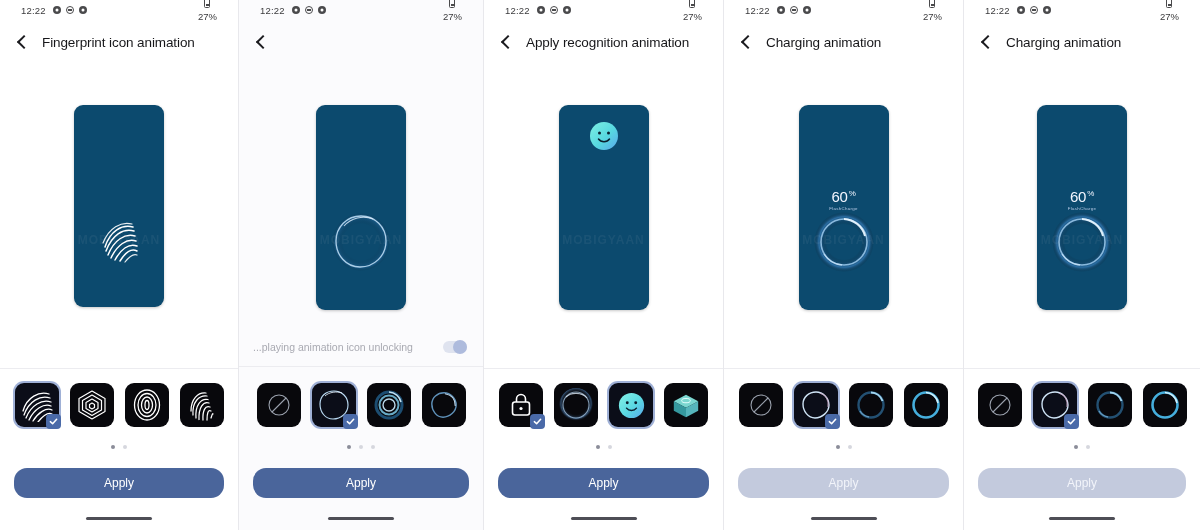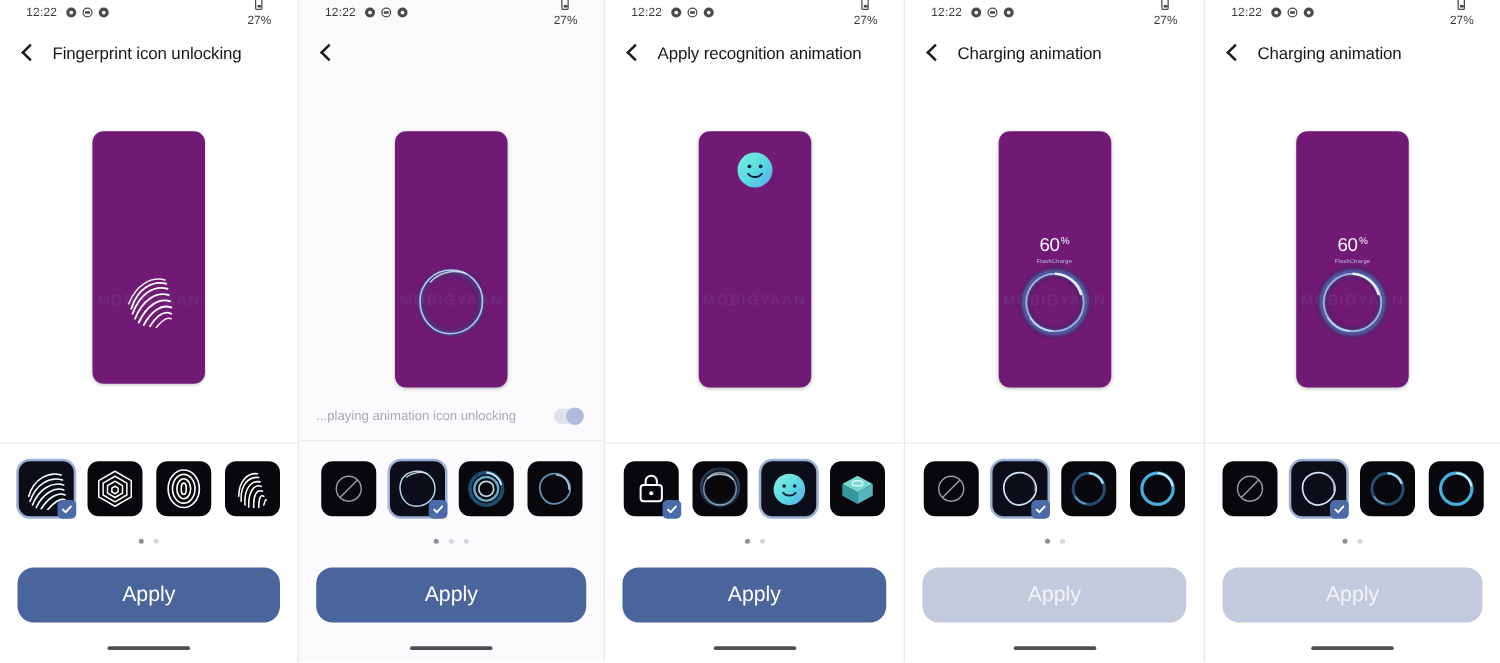--- a/index.html
+++ b/index.html
@@ -102,21 +102,21 @@
   .stage {
     flex: 1 1 auto;
     position: relative;
     display: flex;
     align-items: flex-start;
     justify-content: center;
     padding-top: 41px;
   }
   .phone {
     width: 90px; height: 202px;
-    background: #701a75;
+    background: #0c4a6e;
     border-radius: 9px;
     position: relative;
     overflow: hidden;
     box-shadow: 0 1px 3px rgba(0,0,0,.22);
   }
   .phone.tall { height: 205px; }
   .watermark {
     position: absolute; left: 0; right: 0; top: 128px;
     text-align: center;
     font-size: 12px; font-weight: 700;
@@ -217,26 +217,26 @@
   .dots {
     display: flex; justify-content: center; gap: 8px;
     margin-top: 18px;
   }
   .dot { width: 4px; height: 4px; border-radius: 50%; background: #d6d7de; }
   .dot.active { background: #8b8d99; }
 
   
   .apply-wrap { flex: none; padding: 0 14px; margin-top: 19px; }
   .apply-btn {
-    width: 100%; height: 44px;
+    width: 100%; height: 30px;
     border-radius: 13px;
     border: none;
     background: #4a659b;
     color: #ffffff;
-    font-size: 17px;
+    font-size: 12px;
     font-family: "Liberation Sans", sans-serif;
     cursor: pointer;
     display: flex; align-items: center; justify-content: center;
   }
   .apply-btn.disabled {
     background: #c3cadd;
     color: #f2f4fa;
     cursor: default;
   }
   .nav-bar {
@@ -262,21 +262,21 @@
         <span class="sb-ic ic-gear"></span>
       </span>
       <span class="sb-right">
         <span class="batt"></span>
         <span class="batt-pct">27%</span>
       </span>
     </div>
 
     <div class="titlebar">
       <span class="back-chevron"></span>
-      <span class="title-text">Fingerprint icon unlocking</span>
+      <span class="title-text">Fingerprint icon animation</span>
     </div>
 
     <div class="stage">
       <div class="phone">
         <div class="art swirl">
           <svg width="46" height="46" viewBox="0 0 46 46">
             <g fill="none" stroke="#ffffff" stroke-width="1.5" stroke-linecap="round">
               <path d="M9 30 C14 14, 26 7, 37 10"></path>
               <path d="M10 34 C16 18, 27 11, 38 14"></path>
               <path d="M12 38 C18 23, 29 16, 39 19"></path>

